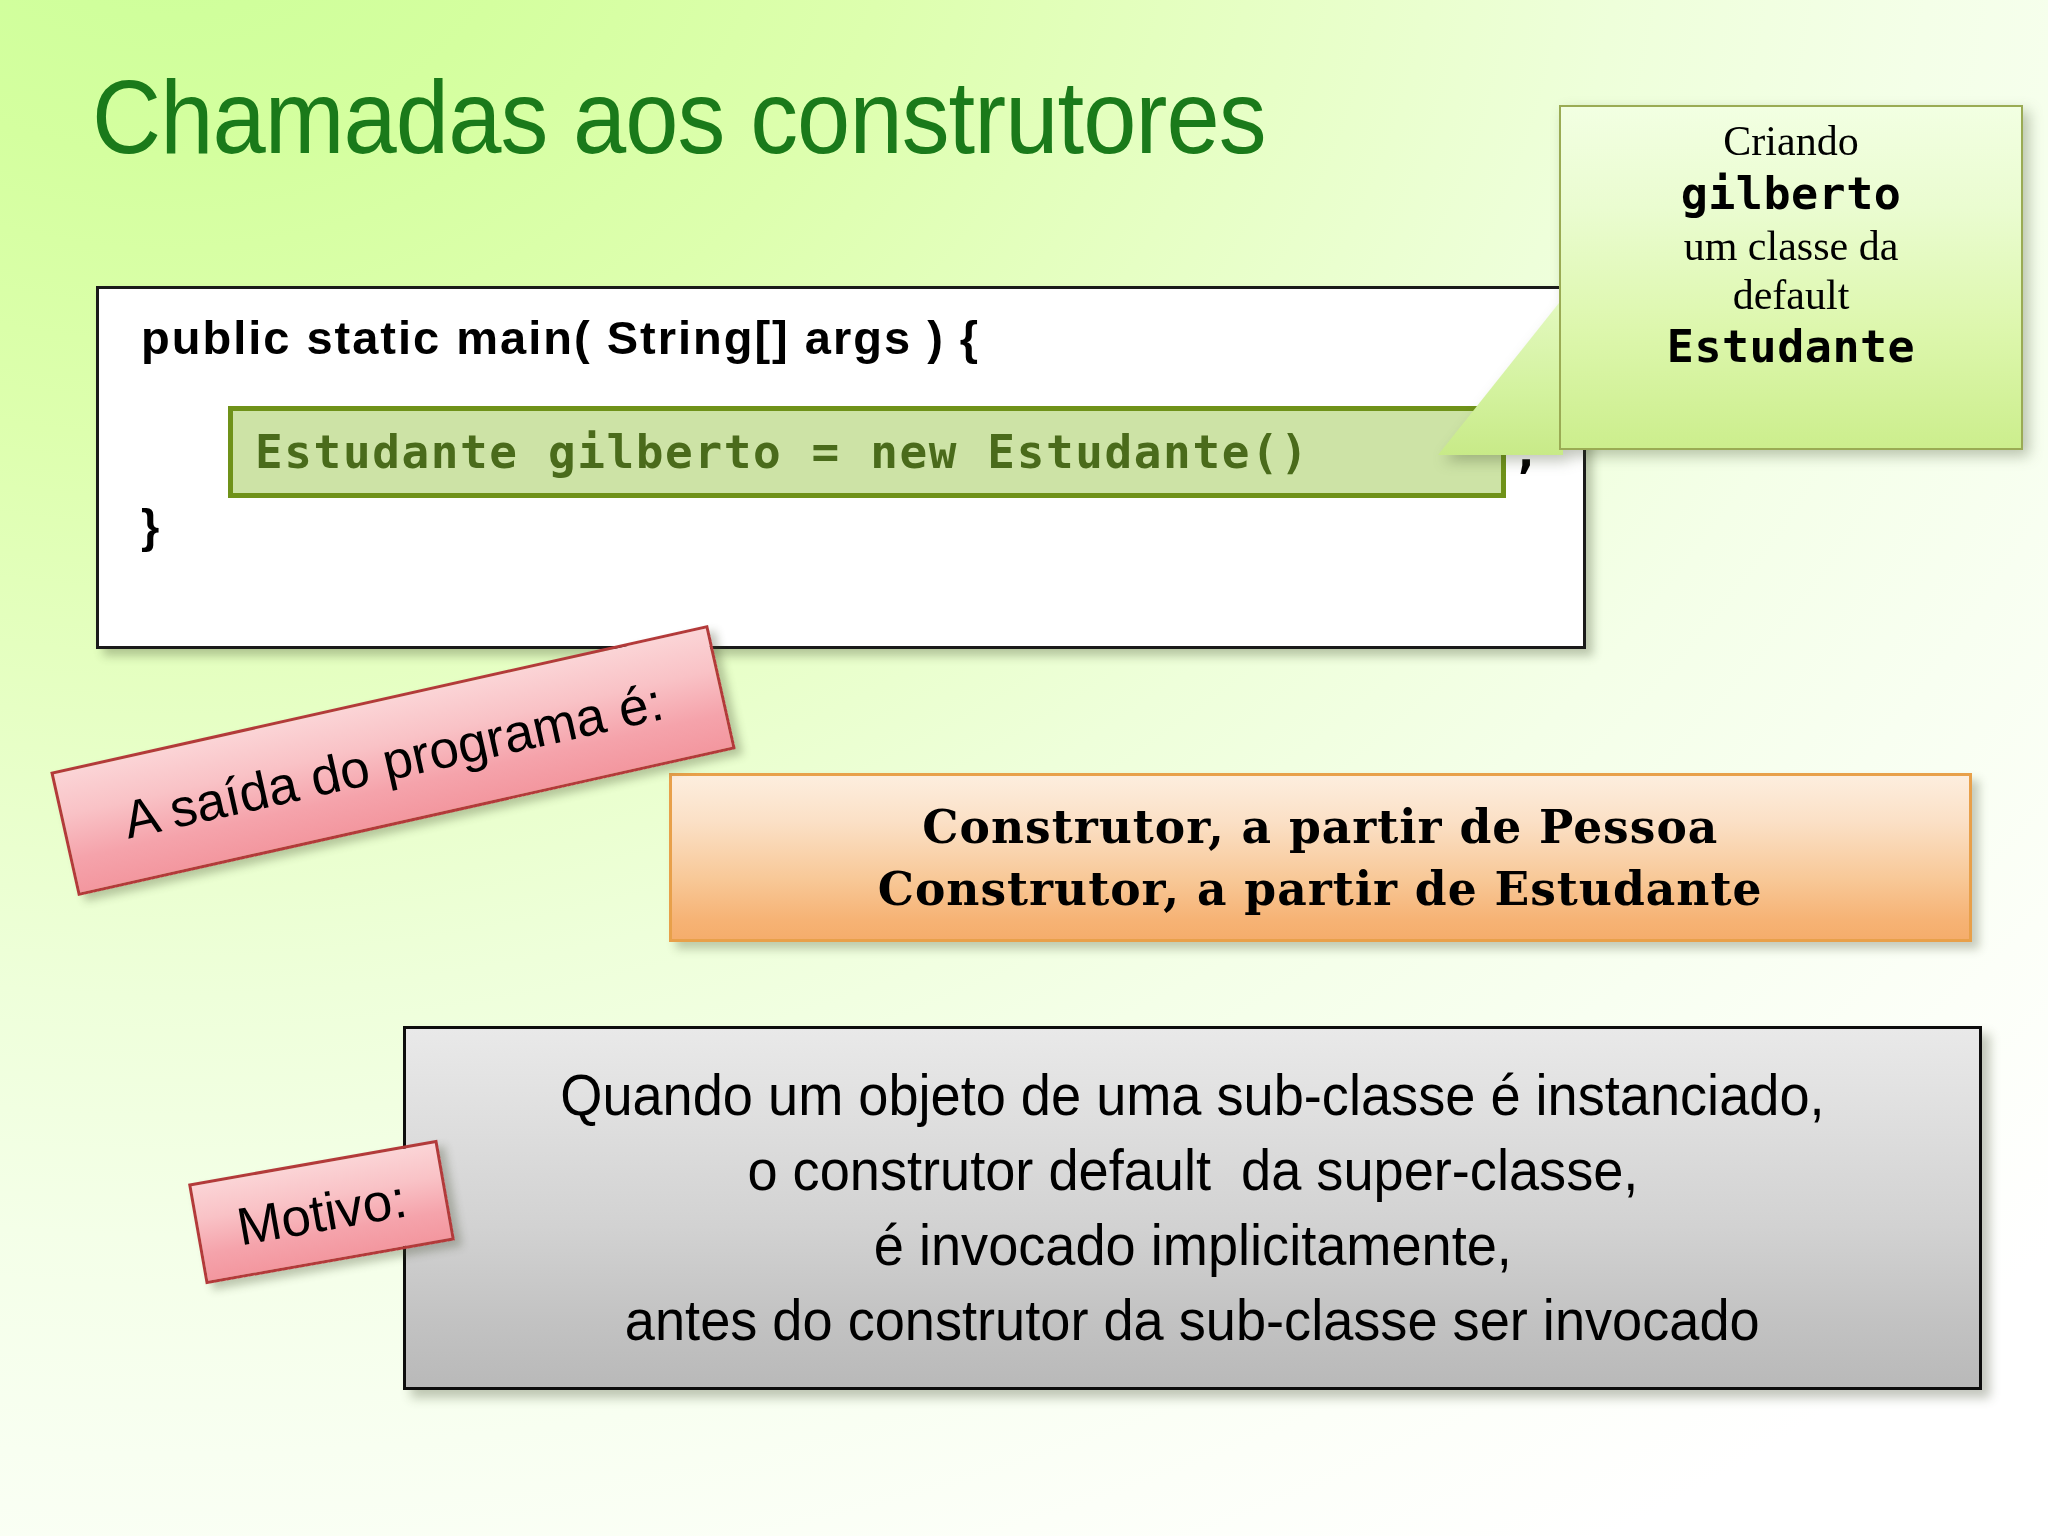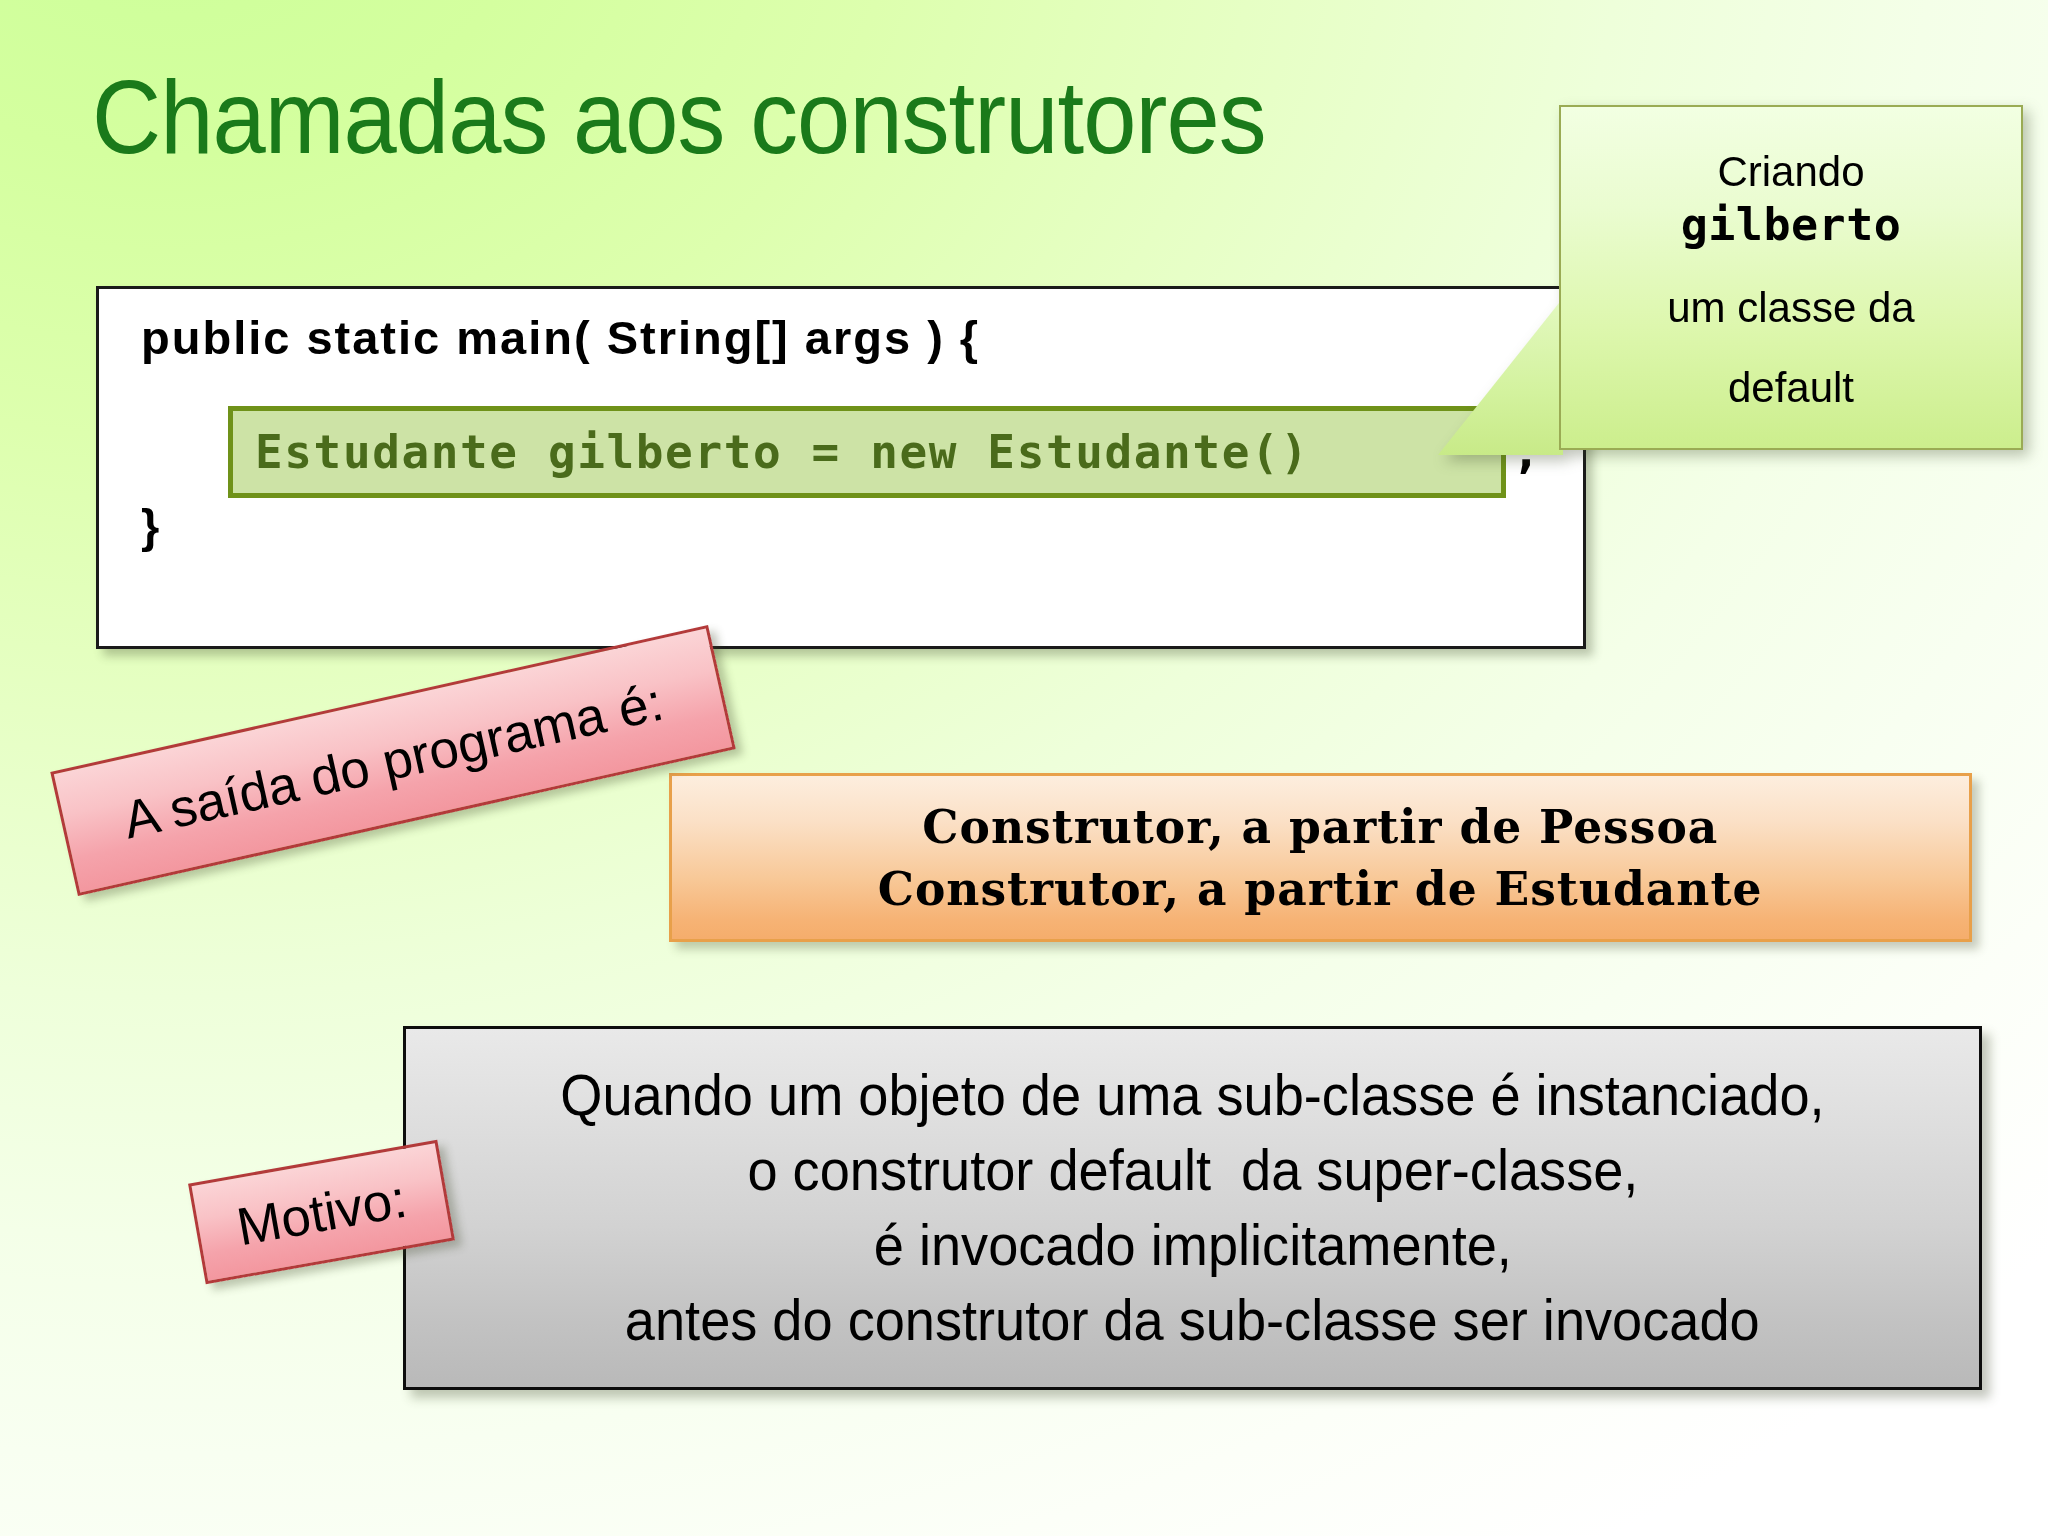--- a/index.html
+++ b/index.html
@@ -145,25 +145,24 @@
     display: flex;
     flex-direction: column;
     align-items: center;
     justify-content: flex-start;
     padding-top: 12px;
     box-sizing: border-box;
     text-align: center;
     z-index: 2;
   }
   .callout-plain {
-    font-family: Liberation Sans, sans-serif;
+    font-family: Liberation Serif, serif;
     font-size: 42px;
     line-height: 1.16;
     color: #000000;
-    margin-top: 31px;
   }
   .callout-mono {
     font-family: "DejaVu Sans Mono", "Liberation Mono", monospace;
     font-weight: bold;
     font-size: 45px;
     line-height: 1.25;
     color: #000000;
     letter-spacing: 0.5px;
   }
 
@@ -271,20 +270,21 @@
   <div id="code-semicolon">;</div>
 
   <div id="callout">
     <div id="callout-tail"></div>
     <div id="callout-shape"></div>
     <div id="callout-text">
       <div class="callout-plain">Criando</div>
       <div class="callout-mono">gilberto</div>
       <div class="callout-plain">um classe da</div>
       <div class="callout-plain">default</div>
+      <div class="callout-mono">Estudante</div>
     </div>
   </div>
 
   <div id="output-box">
     <div class="output-line">Construtor, a partir de Pessoa</div>
     <div class="output-line">Construtor, a partir de Estudante</div>
   </div>
 
   <div id="explain-box">
     <div class="explain-line">Quando um objeto de uma sub-classe é instanciado,</div>

